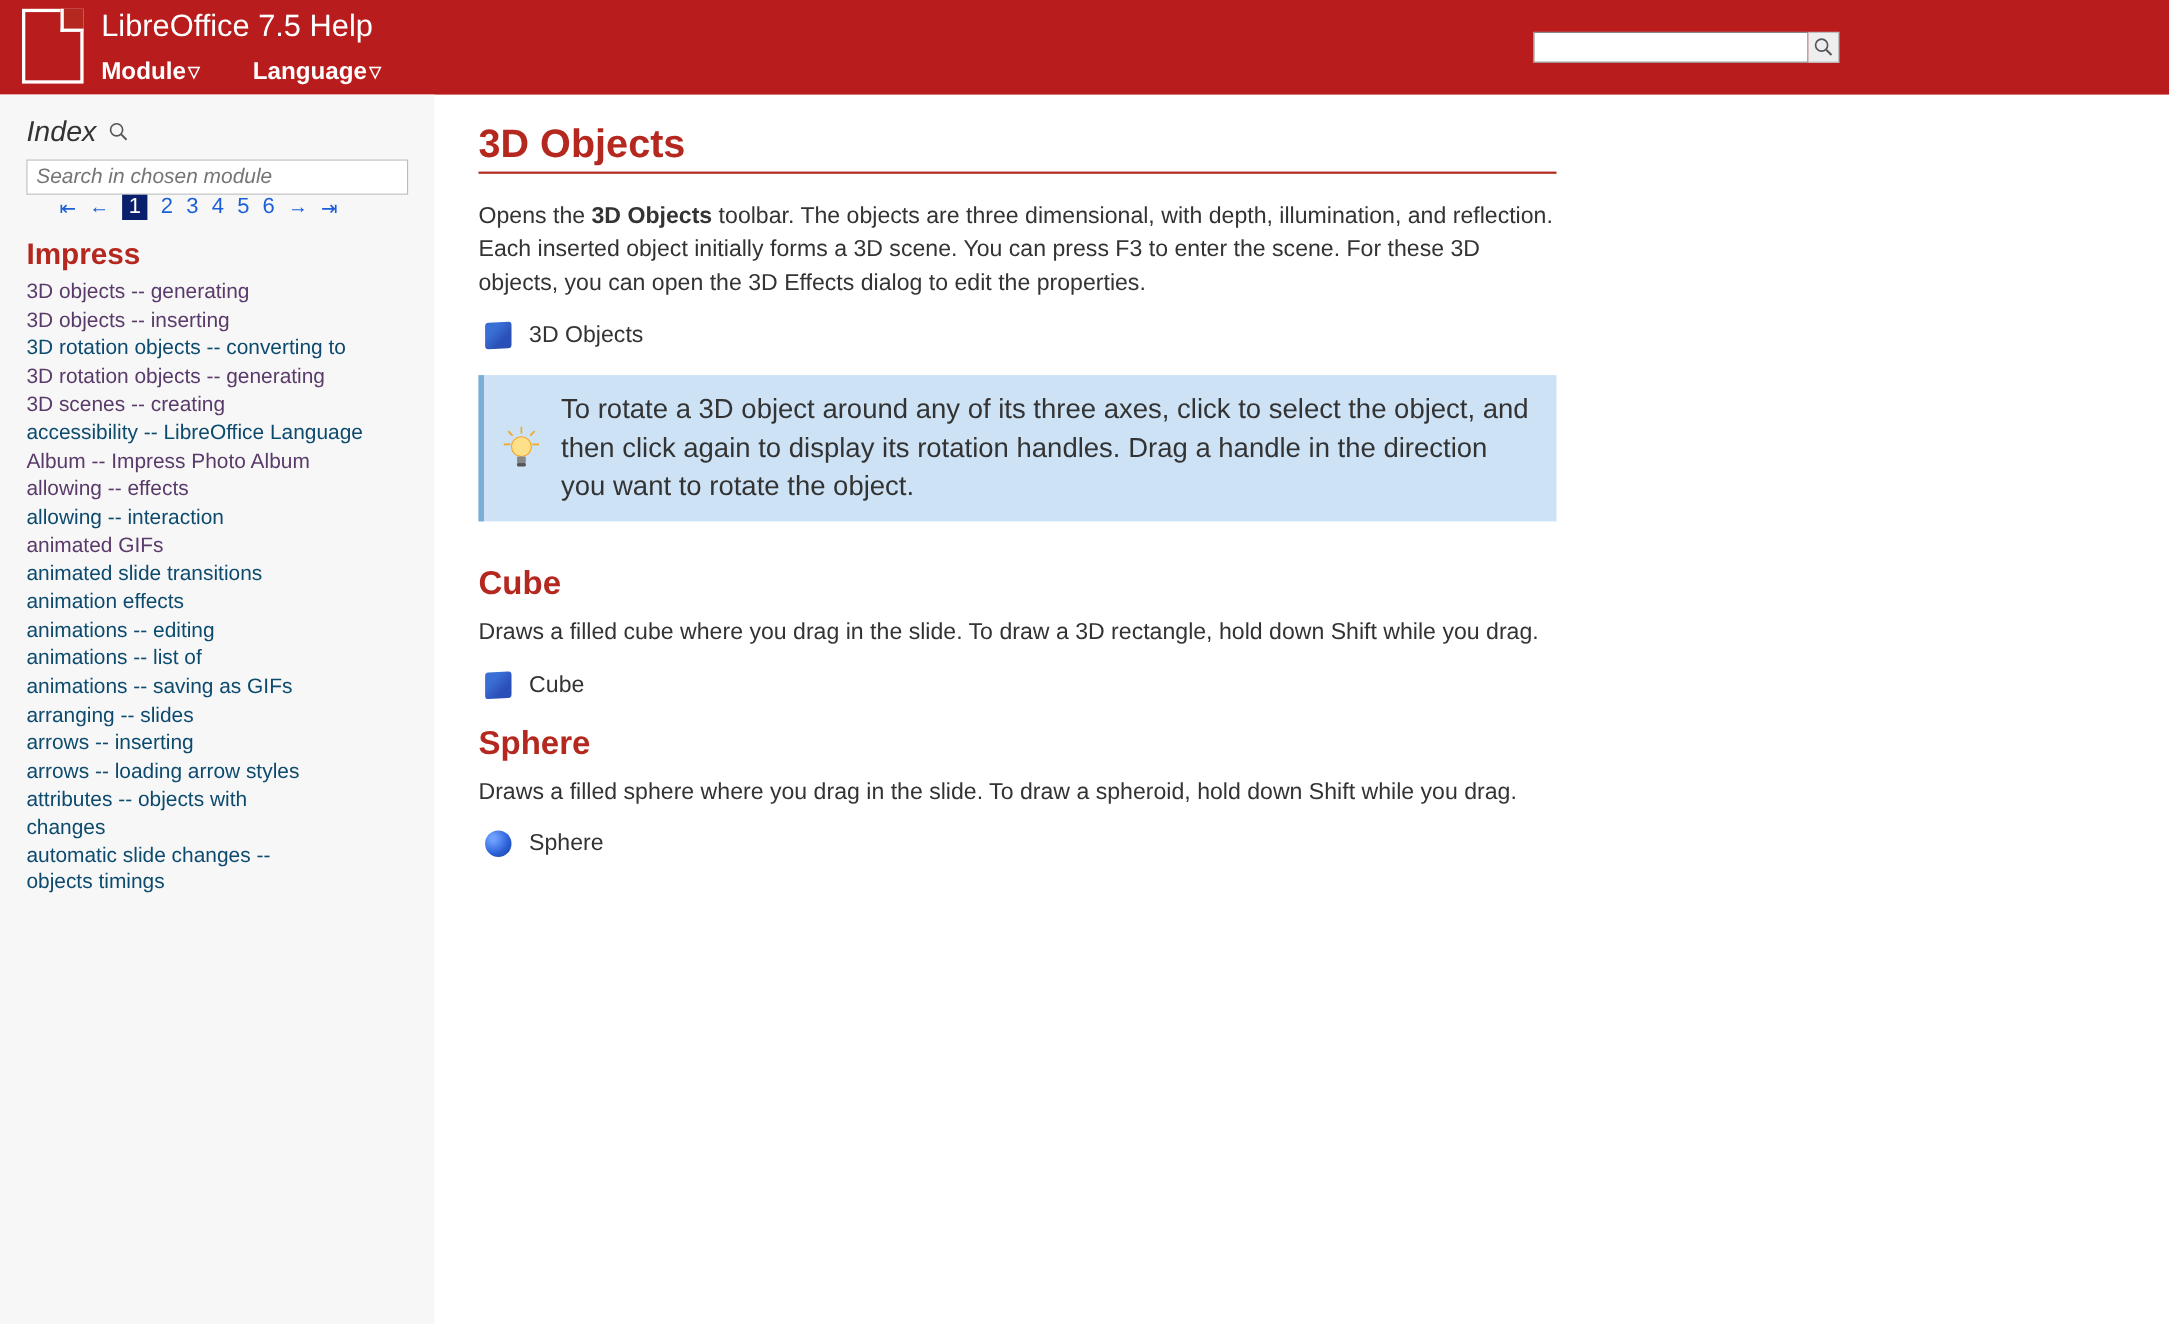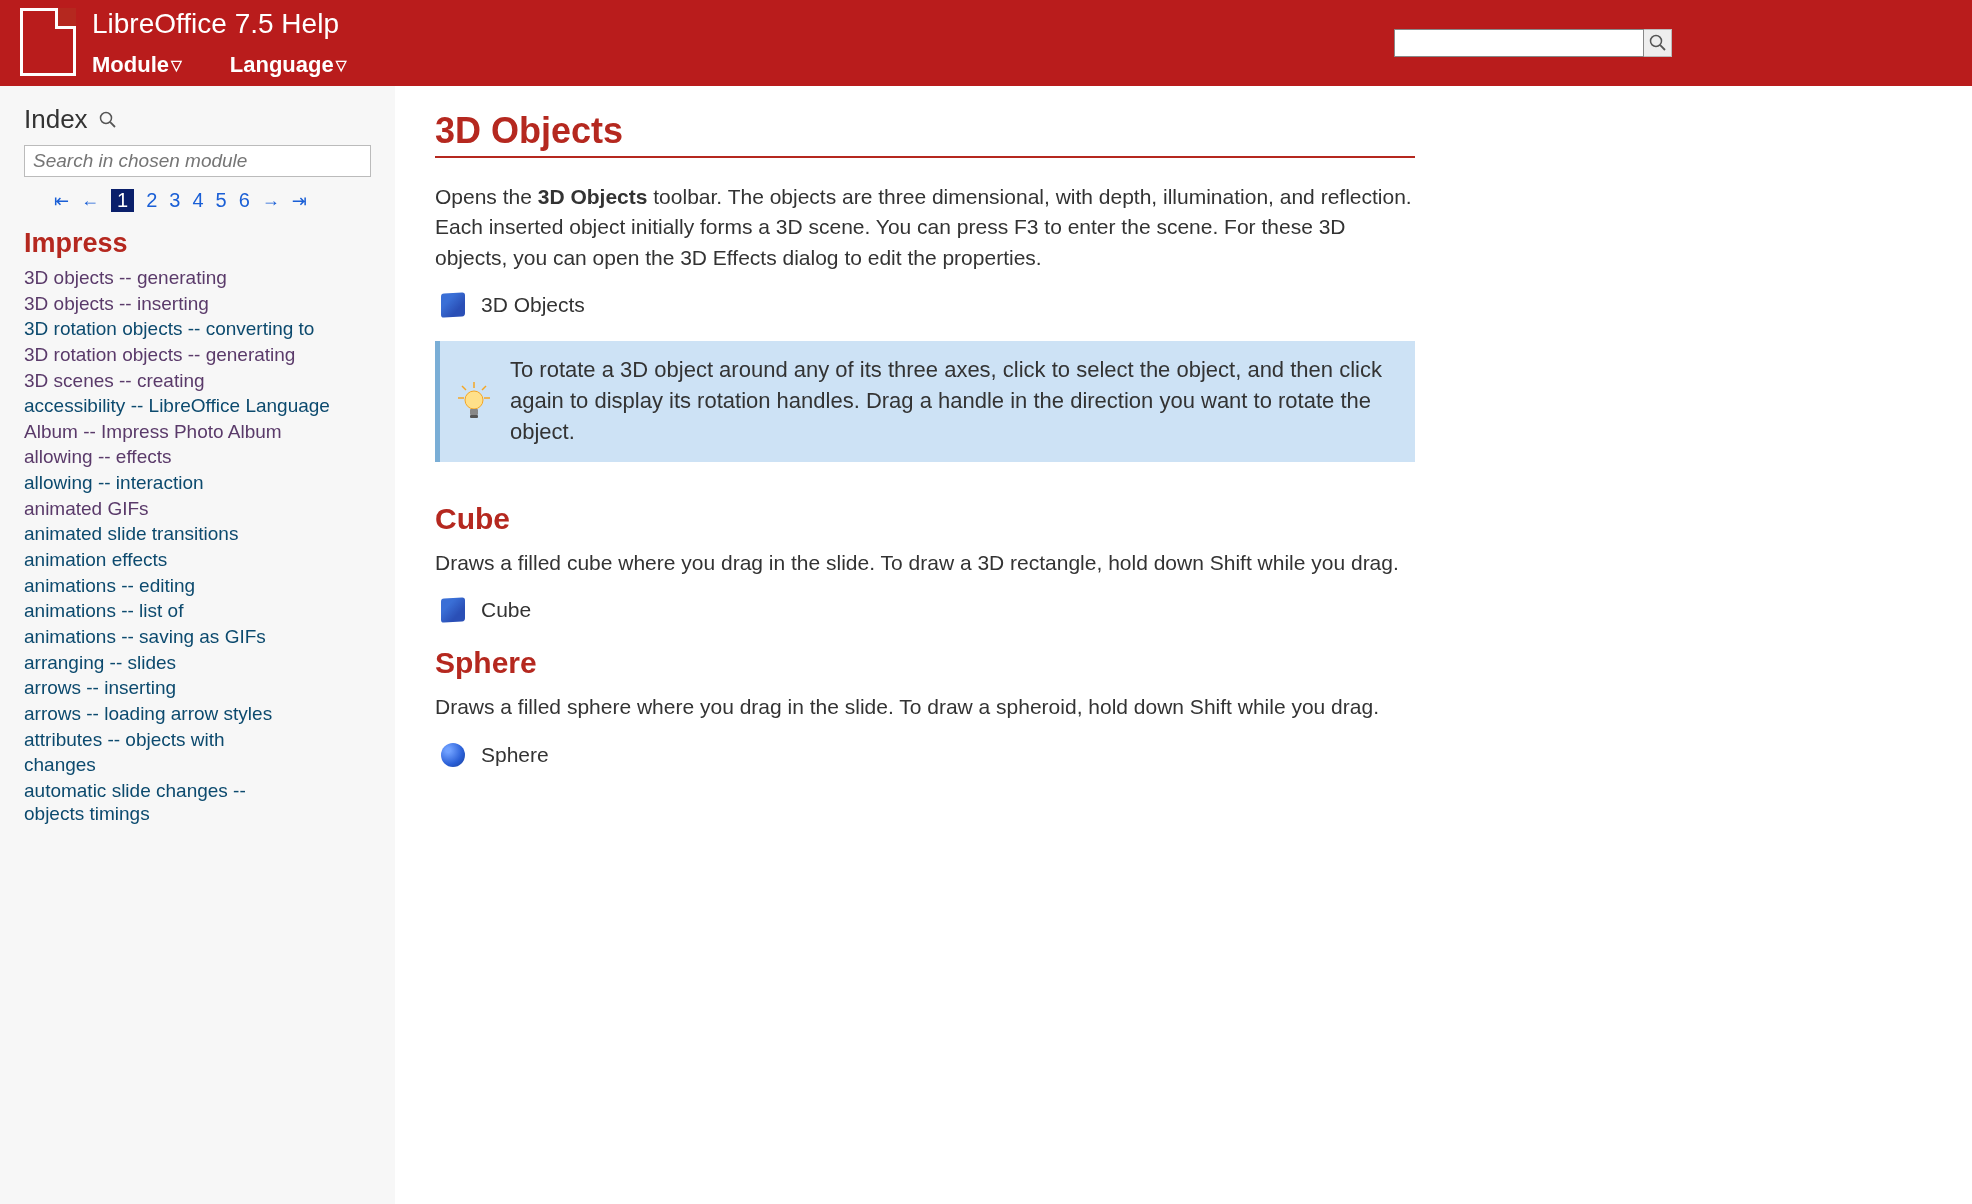--- a/index.html
+++ b/index.html
@@ -60,32 +60,32 @@
 .sidebar {
   width: 395px;
   background: #f7f7f7;
   padding: 18px 24px 24px 24px;
   min-height: calc(100vh - 84px);
 }
 .sidebar-heading {
   font-size: 26px; font-weight: 500;
   display: flex; align-items: center; gap: 10px;
   margin-bottom: 10px;
+  font-style: italic;
 }
 .mag {
   display: inline-flex; width: 20px; height: 20px;
 }
 .sidebar-search {
   width: 100%;
   padding: 4px 8px;
   font-size: 19px;
   font-style: italic;
   color: #555;
   border: 1px solid #bbb;
-  margin-bottom: 12px;
 }
 .pagination {
   display: flex; gap: 12px;
   align-items: center;
   font-size: 20px;
   color: #1a5fd6;
   margin-left: 30px;
   margin-bottom: 16px;
 }
 .pg { cursor: pointer; }
@@ -149,21 +149,21 @@
 }
 
 .tip-box {
   background: #cde2f5;
   border-left: 5px solid #7aaed6;
   display: flex;
   align-items: center;
   padding: 14px 20px 14px 16px;
   gap: 18px;
   margin: 16px 0 40px 0;
-  font-size: 22px;
+  font-size: 25px;
   line-height: 1.4;
 }
 .bulb { flex-shrink: 0; }
 
 .subheading {
   color: #b5281f;
   font-size: 30px;
   font-weight: 600;
   margin: 12px 0 12px 0;
 }

